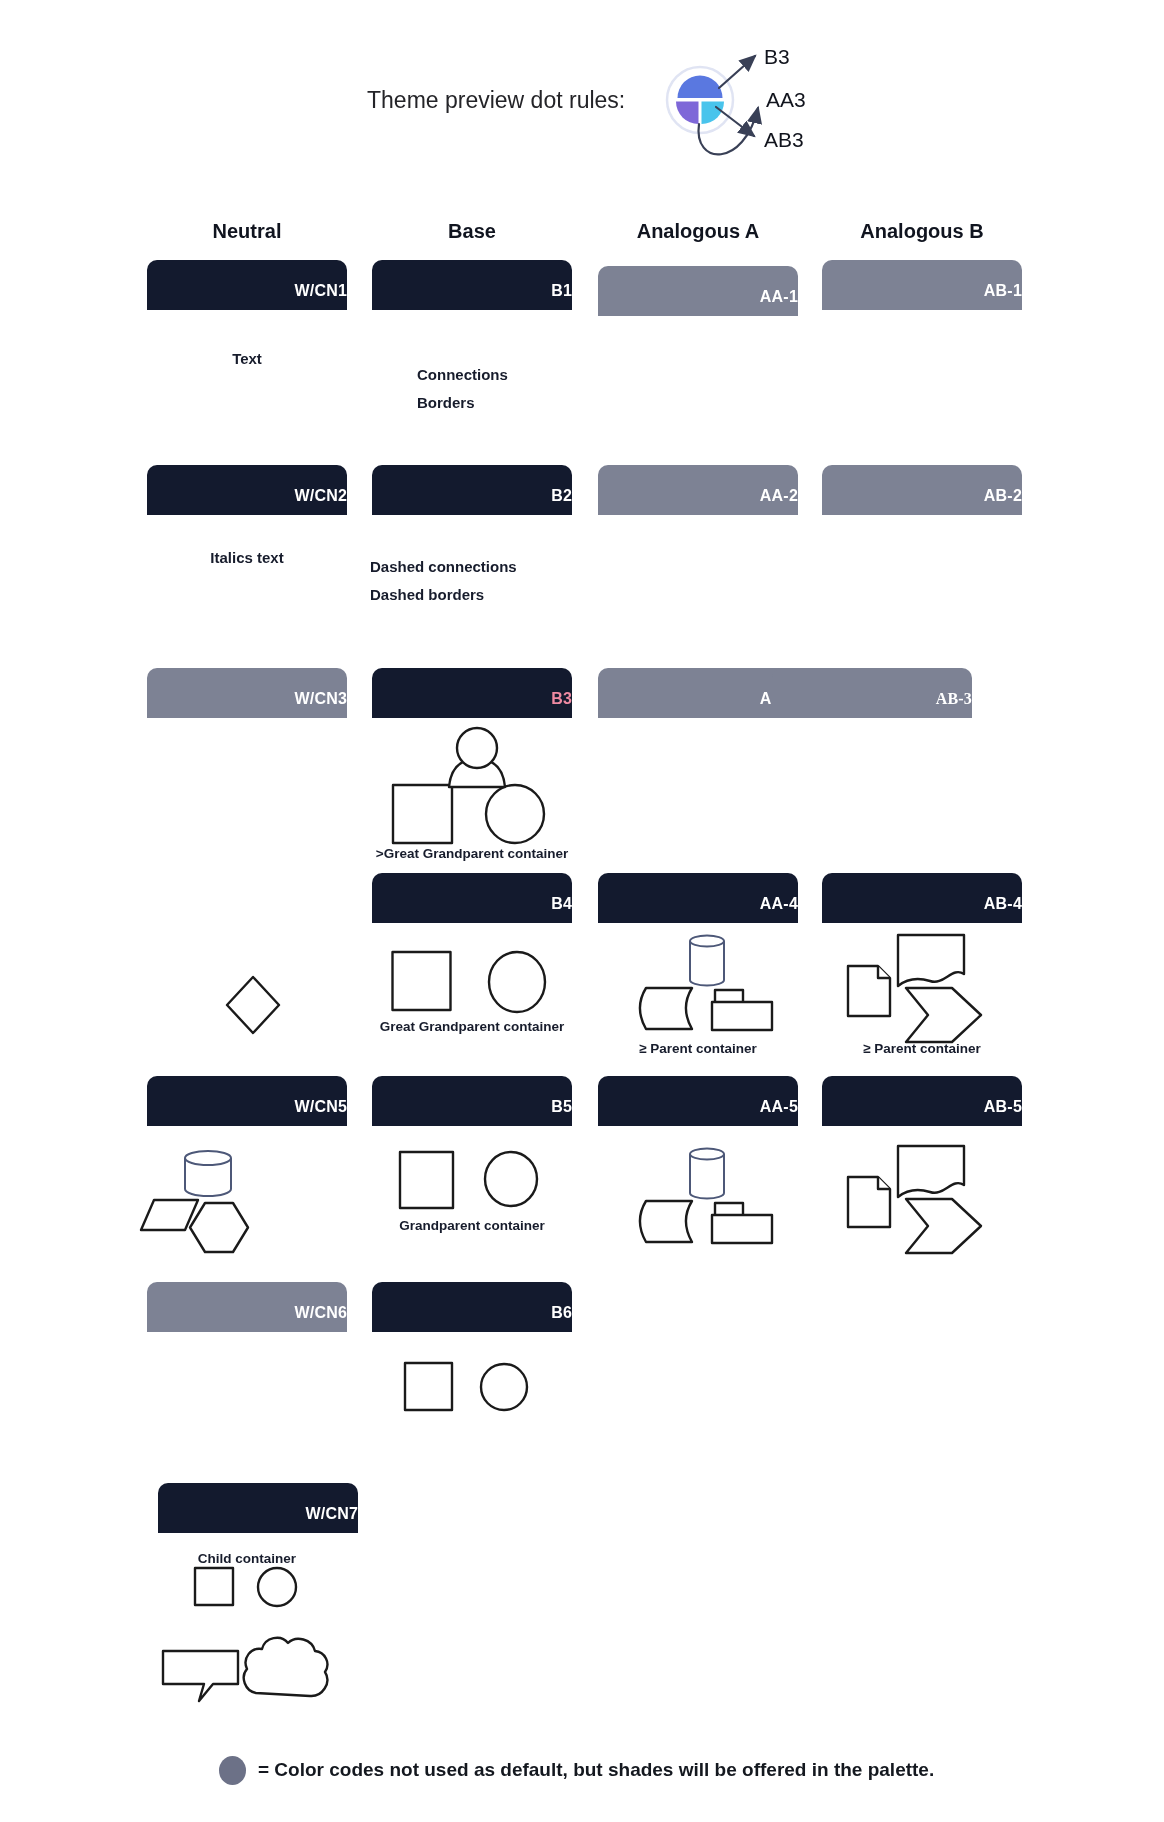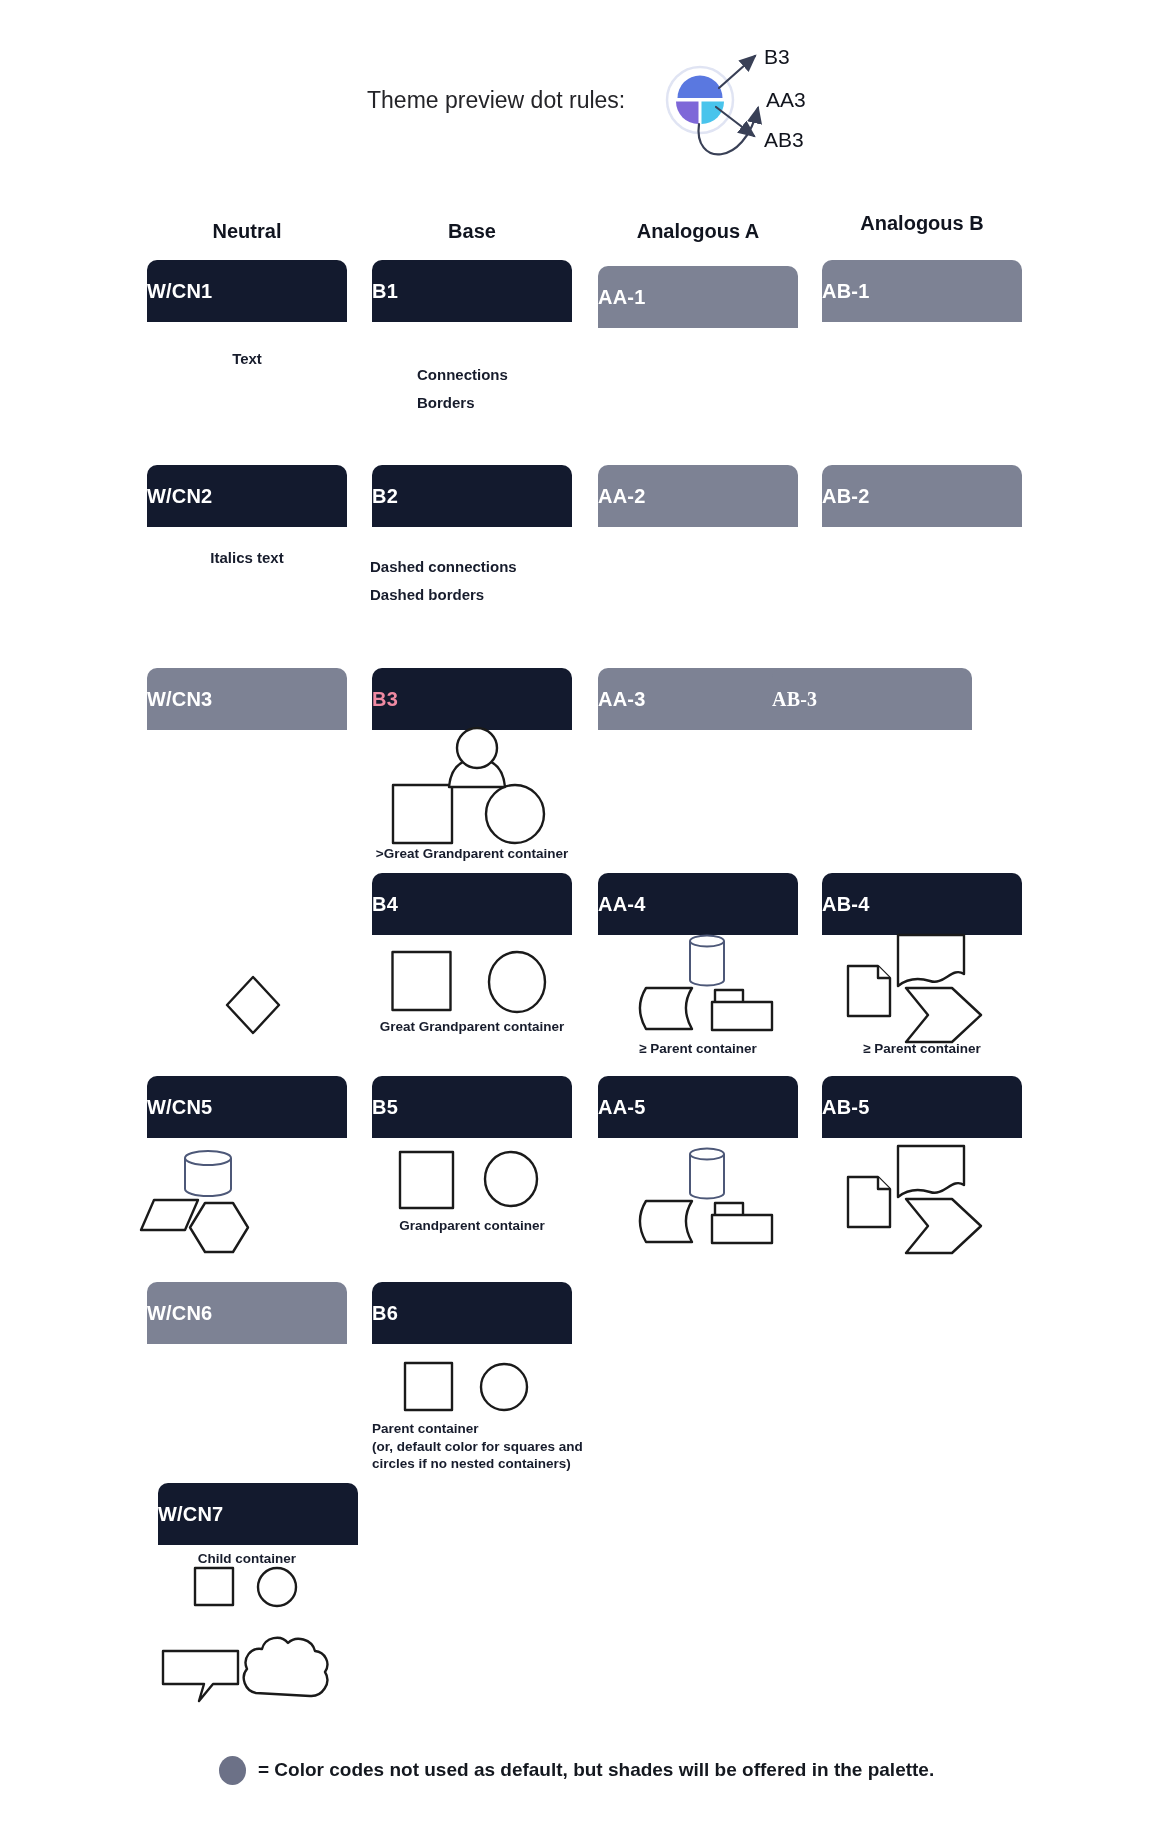--- a/index.html
+++ b/index.html
@@ -1,22 +1,22 @@
 <!DOCTYPE html>
 <html><head>
 <meta charset="utf-8">
 <style>
   html,body{margin:0;padding:0;background:#fff;}
   .page{position:relative;width:1164px;height:1822px;background:#ffffff;
         font-family:"Liberation Sans",sans-serif;overflow:hidden;}
   .title{position:absolute;font-size:23px;font-weight:500;color:#242428;}
   .dot-label{position:absolute;font-size:21px;font-weight:400;color:#11141d;}
   .col-header{position:absolute;width:200px;text-align:center;font-size:20px;font-weight:700;color:#10141f;}
-  .swatch{position:absolute;width:200px;height:62px;border-radius:10px 10px 0 0;
-          text-align:left;line-height:62px;font-size:20px;font-weight:700;color:#ffffff;letter-spacing:.2px;}
+  .swatch{position:absolute;width:200px;height:50px;border-radius:10px 10px 0 0;
+          text-align:right;line-height:62px;font-size:16px;font-weight:700;color:#ffffff;letter-spacing:.2px;}
   .swatch.dark{background:#131a2e;}
   .swatch.gray{background:#7d8294;}
   .swatch .pink{color:#ef8aa2;}
   .cap-lg{position:absolute;font-size:15px;font-weight:700;color:#171c2c;line-height:28px;}
   .ctr{width:200px;text-align:center;}
   .cap-sm{position:absolute;font-size:13.5px;font-weight:700;color:#171c2c;line-height:17.5px;}
   .footer-dot{position:absolute;left:219px;top:1756px;width:27px;height:29px;border-radius:50%;background:#6c7187;}
   .footer-text{position:absolute;left:258px;top:1759px;font-size:19px;font-weight:700;color:#14181f;}
   svg.cluster{position:absolute;overflow:visible;}
   .shp{fill:#ffffff;stroke:#1a1a1a;stroke-width:2.4;stroke-linejoin:round;}
@@ -46,21 +46,21 @@
     <path class="arrow" d="M59,104 C53,146 104,148 118,88" marker-end="url(#ah)"></path>
     <path class="arrow" d="M76,87 L114,116" marker-end="url(#ah)"></path>
   </svg>
   <div class="dot-label" style="left:764px;top:45px;">B3</div>
   <div class="dot-label" style="left:766px;top:88px;">AA3</div>
   <div class="dot-label" style="left:764px;top:128px;">AB3</div>
 
   <div class="col-header" style="left:147px;top:220px;">Neutral</div>
   <div class="col-header" style="left:372px;top:220px;">Base</div>
   <div class="col-header" style="left:598px;top:220px;">Analogous A</div>
-  <div class="col-header" style="left:822px;top:212px;">Analogous B</div>
+  <div class="col-header" style="left:822px;top:220px;">Analogous B</div>
 
   <div class="swatch dark" style="left:147px;top:260px;">W/CN1</div>
   <div class="swatch dark" style="left:372px;top:260px;">B1</div>
   <div class="swatch gray" style="left:598px;top:266px;">AA-1</div>
   <div class="swatch gray" style="left:822px;top:260px;">AB-1</div>
 
   <div class="cap-lg ctr" style="left:147px;top:345px;">Text</div>
   <div class="cap-lg" style="left:417px;top:361px;">
     <div>Connections</div>
     <div>Borders</div>
@@ -156,25 +156,20 @@
     <path class="shp" d="M66,60 H112 L141,87 L112,114 H66 L88,87 Z"></path>
   </svg>
 
   <div class="swatch gray" style="left:147px;top:1282px;">W/CN6</div>
   <div class="swatch dark" style="left:372px;top:1282px;">B6</div>
 
   <svg class="cluster" style="left:400px;top:1362px;" width="135" height="50" viewBox="0 0 135 50">
     <rect class="shp" x="5" y="1" width="47" height="47"></rect>
     <circle class="shp" cx="104" cy="25" r="23"></circle>
   </svg>
-  <div class="cap-sm" style="left:372px;top:1420px;width:240px;">
-    <div>Parent container</div>
-    <div>(or, default color for squares and</div>
-    <div>circles if no nested containers)</div>
-  </div>
 
   <div class="swatch dark" style="left:158px;top:1483px;">W/CN7</div>
   <div class="cap-sm ctr" style="left:147px;top:1550px;">Child container</div>
 
   <svg class="cluster" style="left:160px;top:1565px;" width="180" height="145" viewBox="0 0 180 145">
     <rect class="shp" x="35" y="3" width="38" height="37"></rect>
     <circle class="shp" cx="117" cy="22" r="19"></circle>
     <path class="shp" d="M3,86 H78 V119 H53 L39,136 L44,119 H3 Z"></path>
     <path class="shp" d="M96,128 L150,131 C162,132 172,118 165,107 C171,98 165,87 155,86 C152,74 136,70 128,78 C121,69 105,72 102,84 C91,82 82,93 87,104 C80,112 85,126 96,128 Z"></path>
   </svg>

